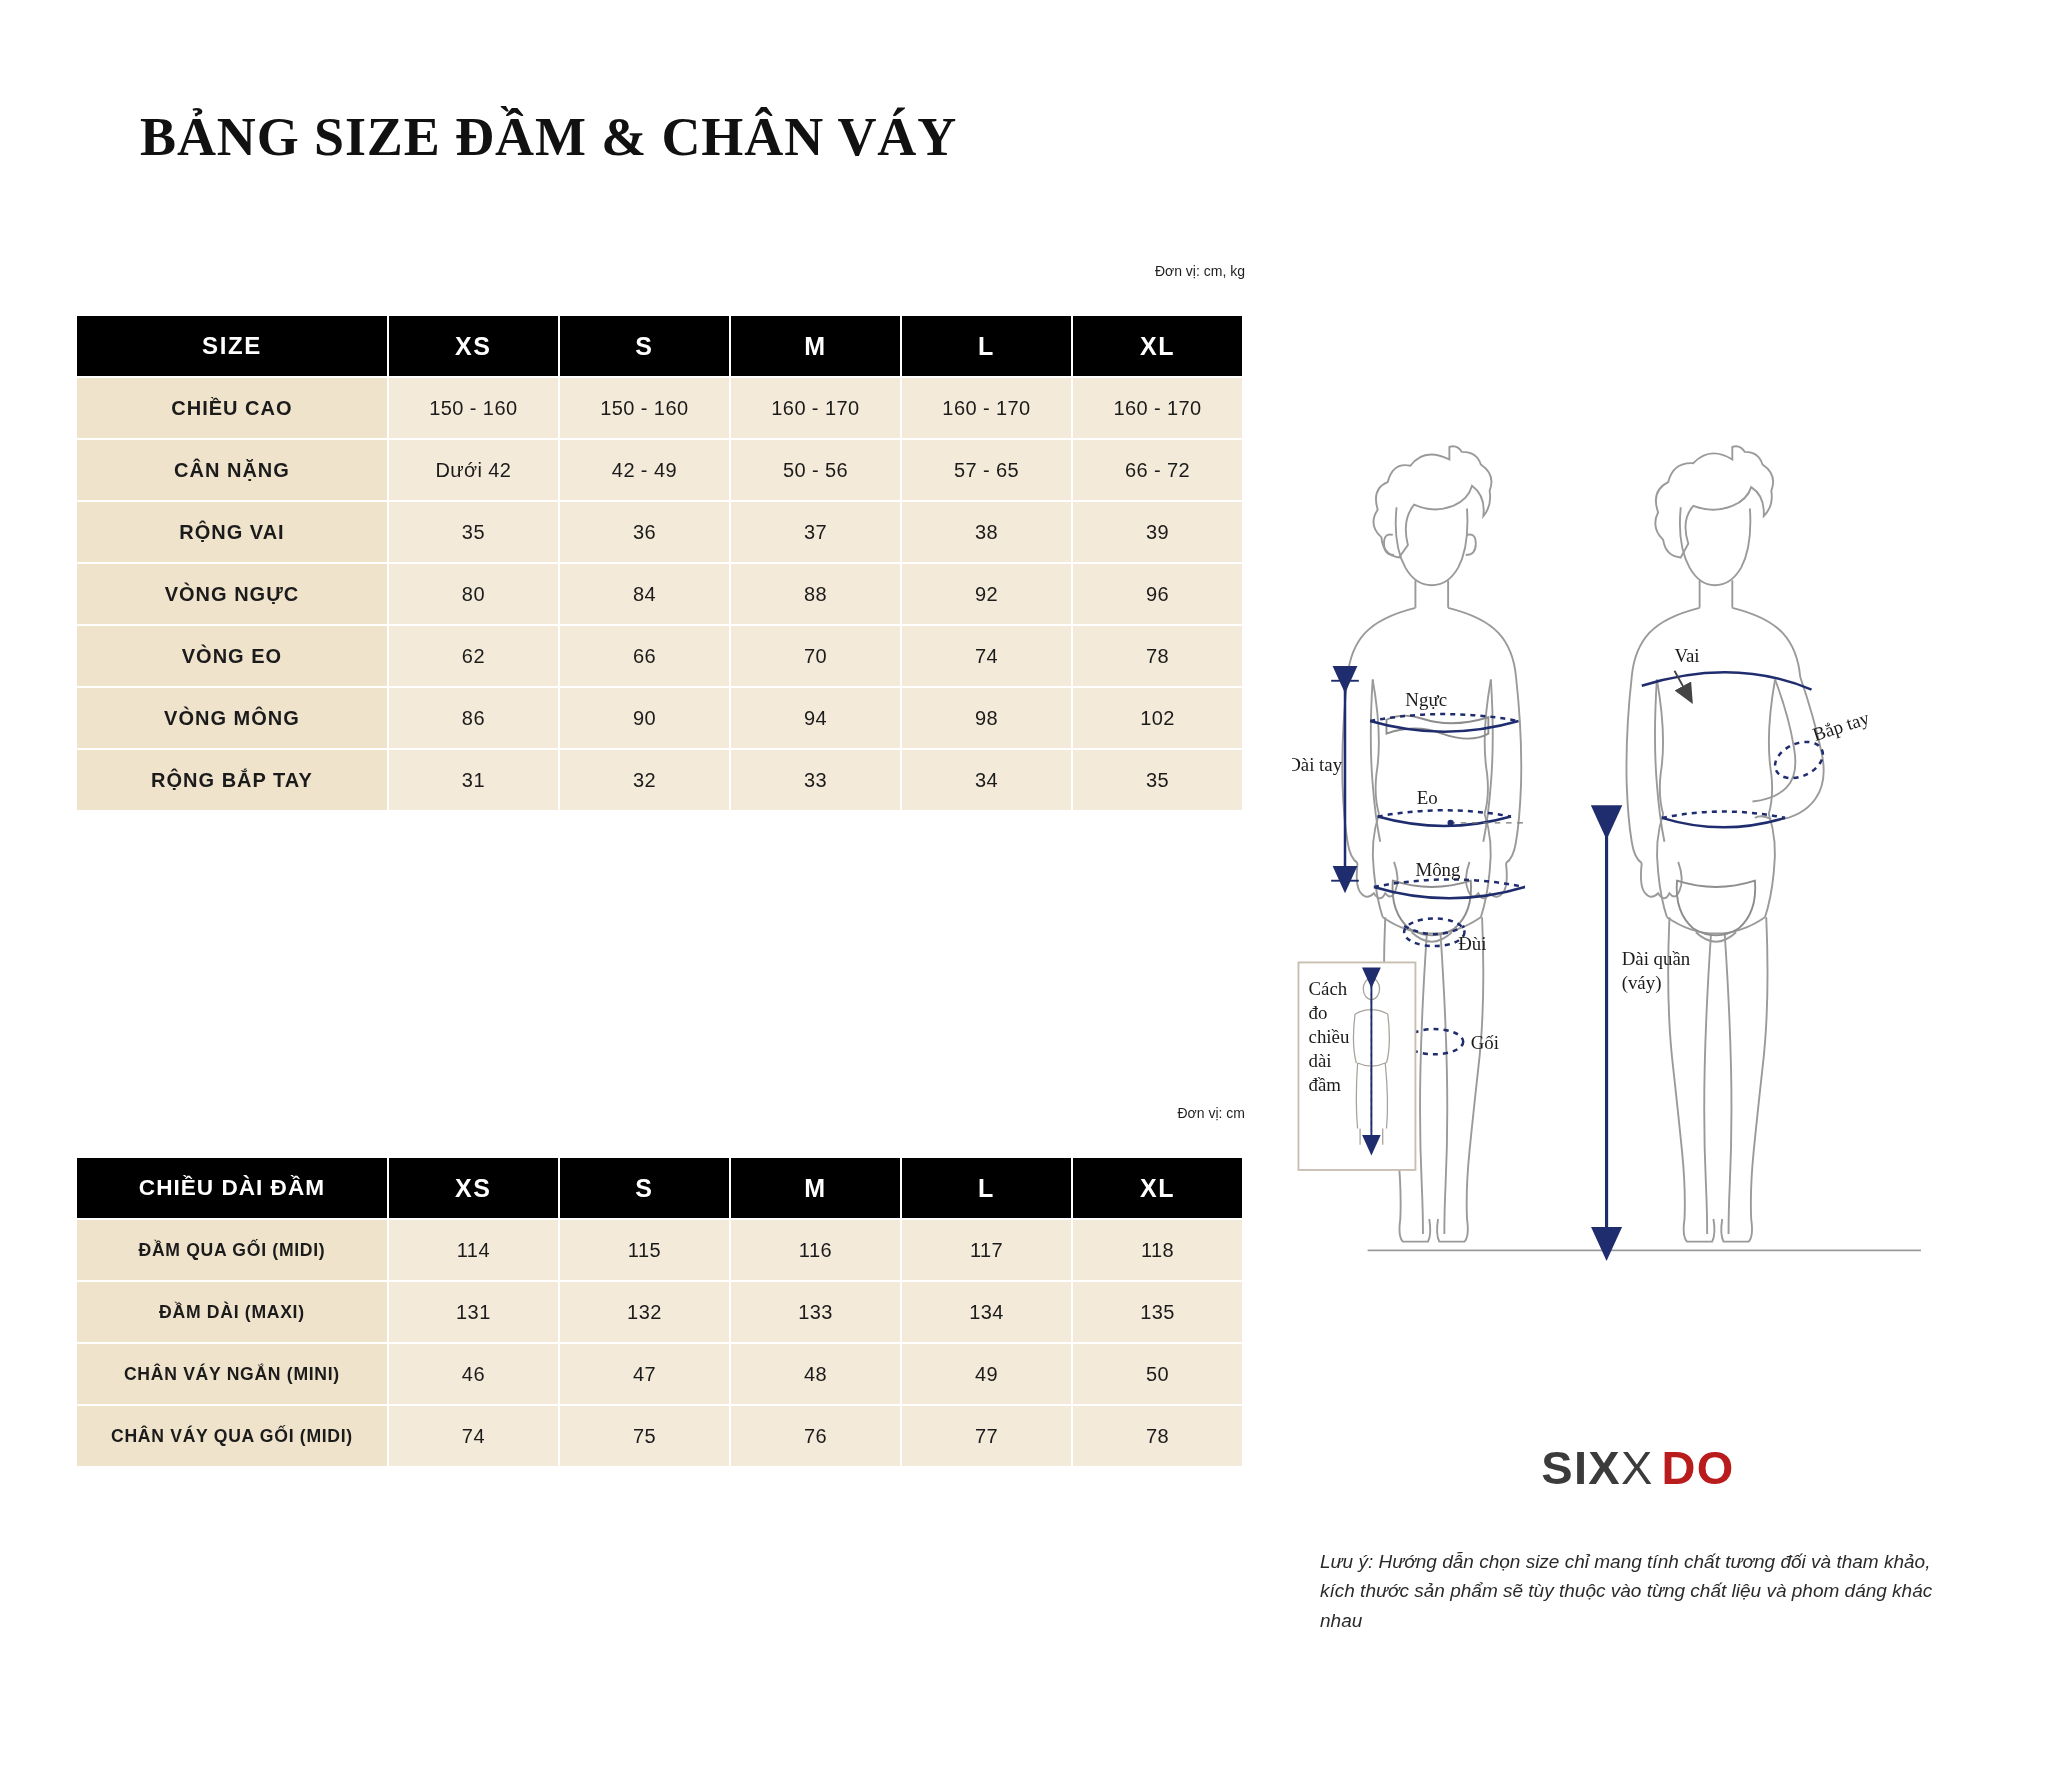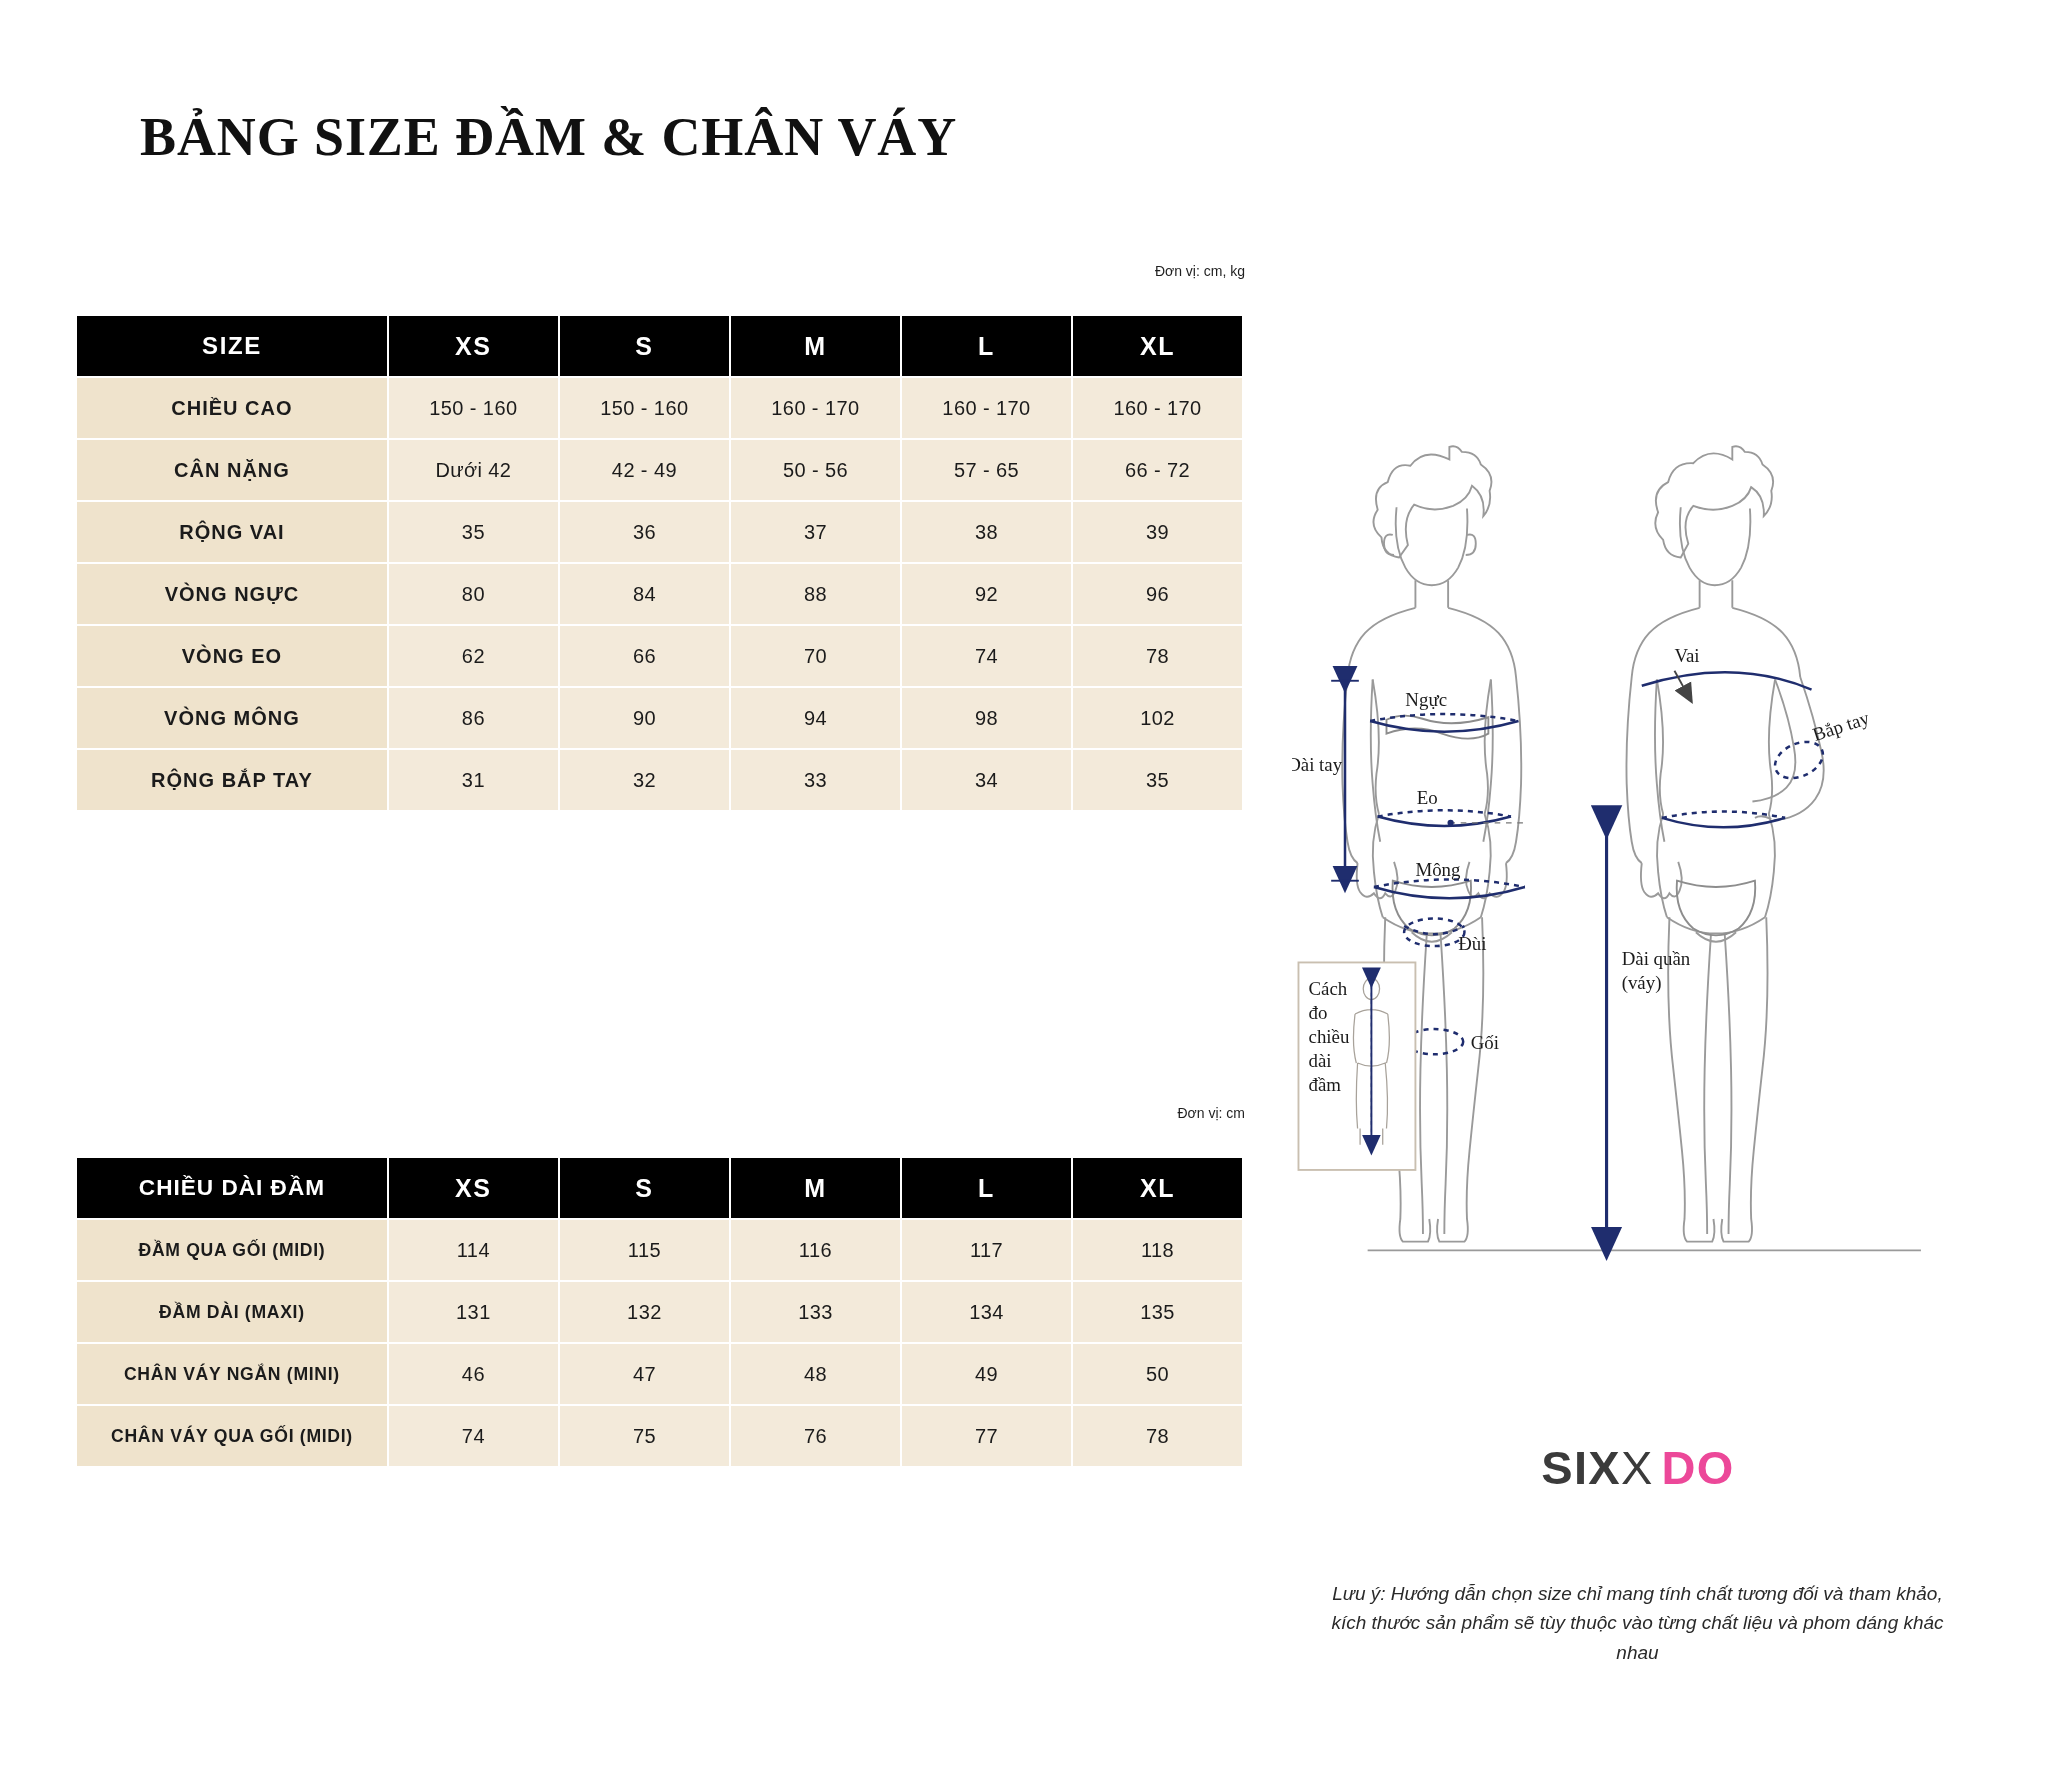--- a/index.html
+++ b/index.html
@@ -113,37 +113,35 @@
     width: 692px;
     text-align: center;
     font-family: "Liberation Sans", sans-serif;
     font-size: 47px;
     font-weight: 700;
     letter-spacing: 1.3px;
     color: #3b3b3b;
   }
   .brand .x { font-weight: 400; }
   .brand .do {
-    color: #ec4899;
+    color: #b91c1c;
     border-bottom: 0;
     margin-left: 8px;
   }
 
   
   .note {
     position: absolute;
     left: 1320px;
     top: 1547px;
     width: 635px;
-    text-align: center;
     font-size: 19px;
     line-height: 1.55;
     font-style: italic;
     color: #2a2a2a;
-    margin-top: 32px;
   }
 </style>
 </head>
 <body>
 
 <div class="page">
 
   <div class="title">BẢNG SIZE ĐẦM &amp; CHÂN VÁY</div>
 
   <div class="unit-caption" id="unit-caption-1">Đơn vị: cm, kg</div>

